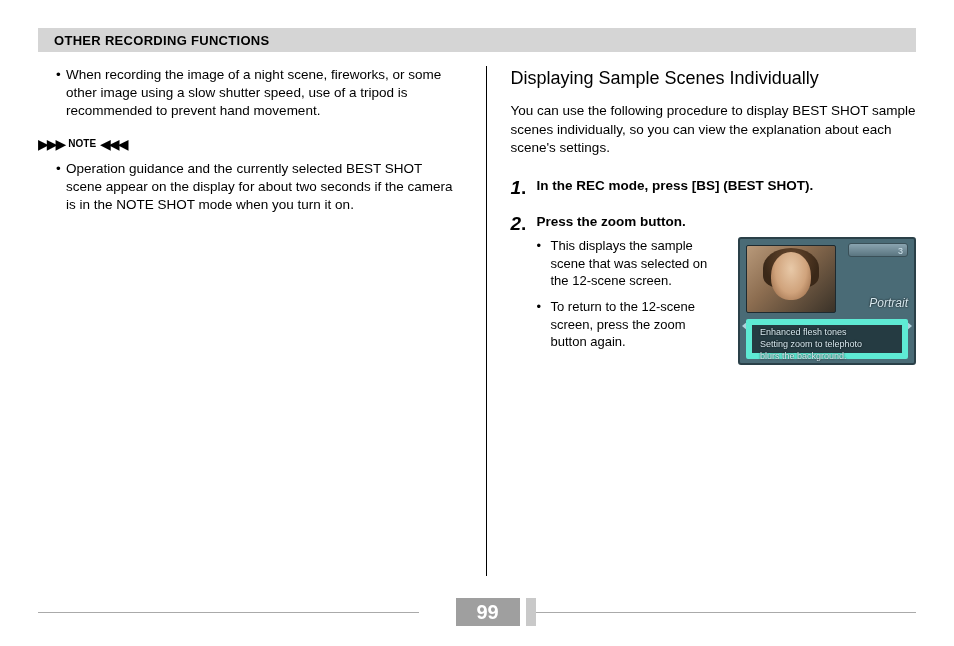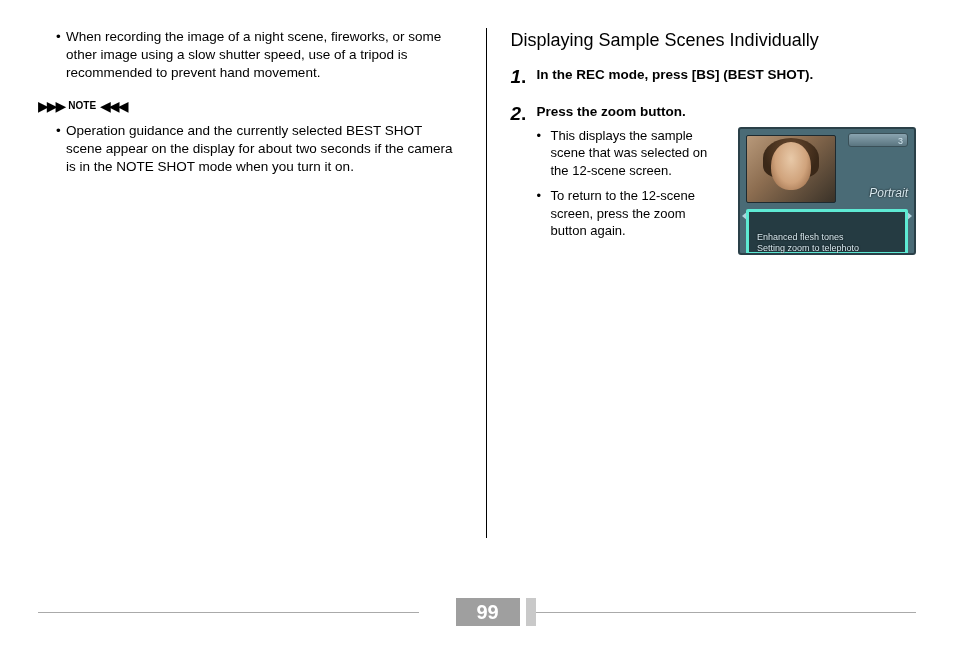--- a/index.html
+++ b/index.html
@@ -30,33 +30,36 @@
   .sub-bullet .dot { width: 14px; flex: none; }
   .lcd { width: 178px; height: 128px; background: #4a6b76; border: 2px solid #2a4048; border-radius: 3px; position: relative; font-family: Arial, sans-serif; flex: none; overflow: hidden; }
   .lcd-photo { position: absolute; left: 6px; top: 6px; width: 90px; height: 68px; background: linear-gradient(135deg, #b8997a 0%, #8c6d50 40%, #3a3228 100%); border: 1px solid #1d2a30; border-radius: 2px; overflow: hidden; }
   .face { position: absolute; left: 24px; top: 6px; width: 40px; height: 48px; background: radial-gradient(ellipse at 50% 35%, #e8c9a8 0%, #d0a37c 55%, #8a5c3a 100%); border-radius: 50% 50% 45% 45%; }
   .hair { position: absolute; left: 16px; top: 2px; width: 56px; height: 40px; background: radial-gradient(circle at 50% 30%, #6b4a2f 0%, #3a2818 70%); border-radius: 50% 50% 30% 30%; }
   .lcd-badge { position: absolute; right: 6px; top: 4px; width: 60px; height: 14px; background: linear-gradient(#8aa4b0, #5a7580); border-radius: 3px; font-size: 9px; color: #cfe4ed; text-align: right; padding-right: 4px; line-height: 14px; border: 1px solid #3a5058; }
   .lcd-mode { position: absolute; right: 6px; top: 56px; font-size: 12px; color: #d6e8ef; font-style: italic; text-shadow: 0 0 2px #000; }
   .lcd-arrow { position: absolute; top: 82px; width: 0; height: 0; border-top: 5px solid transparent; border-bottom: 5px solid transparent; }
   .lcd-arrow.left { left: 2px; border-right: 6px solid #b0d0dc; }
   .lcd-arrow.right { right: 2px; border-left: 6px solid #b0d0dc; }
-  .lcd-desc { position: absolute; left: 6px; right: 6px; top: 80px; bottom: 4px; background: rgba(30,50,58,0.85); border: 3px solid #5eead4; border-radius: 2px; padding: 20px 8px; }
+  .lcd-desc { position: absolute; left: 6px; right: 6px; top: 80px; bottom: 4px; background: rgba(30,50,58,0.85); border: 6px solid #5eead4; border-radius: 2px; padding: 2px 8px; }
   .lcd-desc div { font-size: 9px; line-height: 1.3; color: #d6e8ef; text-shadow: 0 0 2px #000; white-space: nowrap; }
   .footer { position: absolute; left: 38px; right: 38px; bottom: 20px; display: flex; align-items: center; }
   .footer-line { flex: 1; height: 1px; background: #aaa; }
   .page-num-box { width: 64px; height: 28px; background: #9f9f9f; color: #fff; font-size: 20px; font-weight: bold; display: flex; align-items: center; justify-content: center; margin: 0 6px 0 0; position: relative; }
   .page-num-wrap { display: flex; align-items: center; margin-left: 37px; }
   .page-num-shadow { width: 10px; height: 28px; background: #c9c9c9; }
 </style>
 </head>
 <body>
 
 <div class="page">
 
+  <div class="header-bar">
+    <span>OTHER RECORDING FUNCTIONS</span>
+  </div>
 
   <div class="columns">
 
     <div class="col col-left">
       <div class="bullet-row">
         <div class="dot">•</div>
         <div class="txt">When recording the image of a night scene, fireworks, or some other image using a slow shutter speed, use of a tripod is recommended to prevent hand movement.</div>
       </div>
 
       <div class="note-label">
@@ -66,20 +69,21 @@
       </div>
 
       <div class="bullet-row">
         <div class="dot">•</div>
         <div class="txt">Operation guidance and the currently selected BEST SHOT scene appear on the display for about two seconds if the camera is in the NOTE SHOT mode when you turn it on.</div>
       </div>
     </div>
 
     <div class="col col-right">
       <div class="h2">Displaying Sample Scenes Individually</div>
+      <div class="intro">You can use the following procedure to display BEST SHOT sample scenes individually, so you can view the explanation about each scene's settings.</div>
 
       <div class="step">
         <div class="step-num">1</div>
         <div class="step-body">
           <div class="step-title">In the REC mode, press [BS] (BEST SHOT).</div>
         </div>
       </div>
 
       <div class="step">
         <div class="step-num">2</div>

